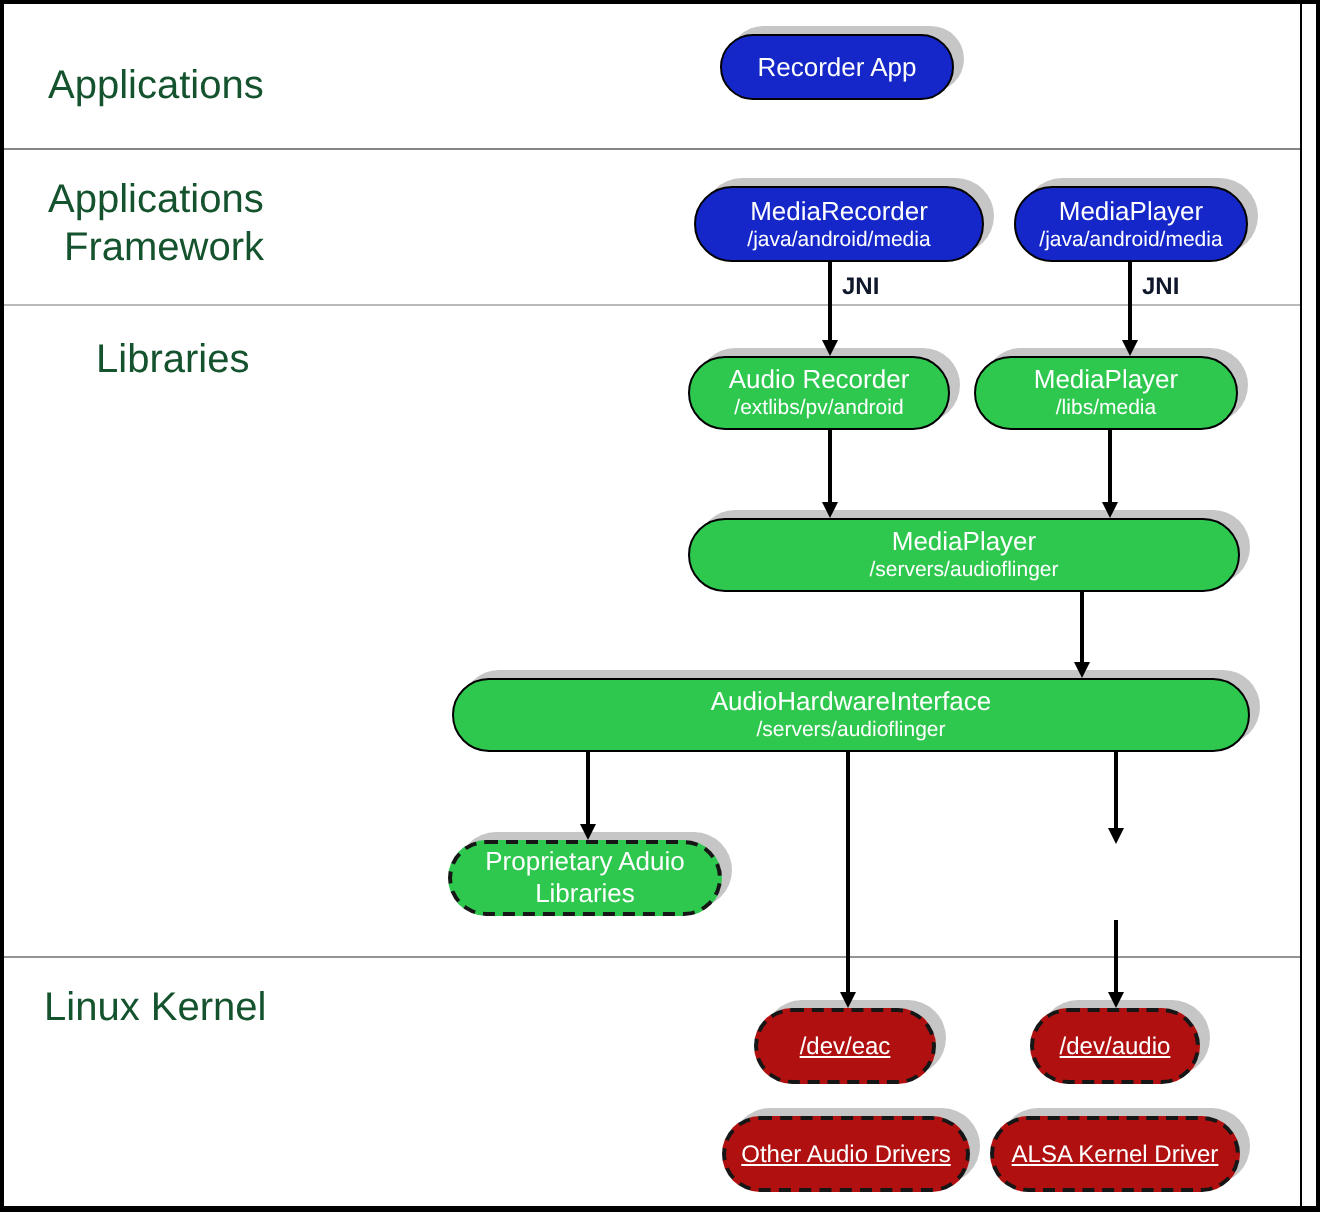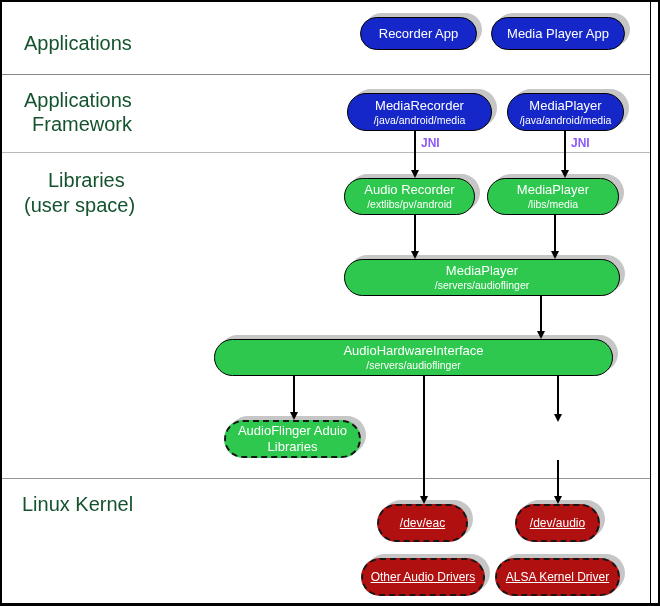--- a/index.html
+++ b/index.html
@@ -65,46 +65,42 @@
   .arrow .head{
     width:0;height:0;
     border-left:4.5px solid transparent;
     border-right:4.5px solid transparent;
     border-top:8px solid #000;
   }
   .edge-label{
     position:absolute;
     font-size:12px;
     font-weight:bold;
-    color:#8b5cf6;
+    color:#0f172a;
     white-space:nowrap;
   }
 </style>
 </head>
 <body>
 
 <div class="canvas">
 
   <div class="inner-right-line"></div>
   <div class="divider d1"></div>
   <div class="divider d2"></div>
   <div class="divider d3"></div>
 
   <div class="layer-label" style="left:22px;top:30px">Applications</div>
   <div class="layer-label" style="left:22px;top:87px">Applications</div>
   <div class="layer-label" style="left:30px;top:111px">Framework</div>
   <div class="layer-label" style="left:46px;top:167px">Libraries</div>
-  <div class="layer-label" style="left:22px;top:192px">(user space)</div>
   <div class="layer-label" style="left:20px;top:491px">Linux Kernel</div>
 
   <div class="node blue" style="left:358px;top:15px;width:117px;height:33px">
     <div class="title">Recorder App</div>
-  </div>
-  <div class="node blue" style="left:489px;top:15px;width:134px;height:33px">
-    <div class="title">Media Player App</div>
   </div>
 
   <div class="node blue" style="left:345px;top:91px;width:145px;height:38px">
     <div class="title">MediaRecorder</div>
     <div class="path">/java/android/media</div>
   </div>
   <div class="node blue" style="left:505px;top:91px;width:117px;height:38px">
     <div class="title">MediaPlayer</div>
     <div class="path">/java/android/media</div>
   </div>
@@ -114,26 +110,26 @@
     <div class="path">/extlibs/pv/android</div>
   </div>
   <div class="node green" style="left:485px;top:176px;width:132px;height:37px">
     <div class="title">MediaPlayer</div>
     <div class="path">/libs/media</div>
   </div>
   <div class="node green" style="left:342px;top:257px;width:276px;height:37px">
     <div class="title">MediaPlayer</div>
     <div class="path">/servers/audioflinger</div>
   </div>
-  <div class="node green" style="left:212px;top:337px;width:399px;height:37px">
+  <div class="node green" style="left:224px;top:337px;width:399px;height:37px">
     <div class="title">AudioHardwareInterface</div>
     <div class="path">/servers/audioflinger</div>
   </div>
   <div class="node green dashed" style="left:222px;top:418px;width:137px;height:38px">
-    <div class="title">AudioFlinger Aduio</div>
+    <div class="title">Proprietary Aduio</div>
     <div class="title">Libraries</div>
   </div>
 
   <div class="node red dashed" style="left:375px;top:502px;width:91px;height:38px">
     <div class="small">/dev/eac</div>
   </div>
   <div class="node red dashed" style="left:513px;top:502px;width:85px;height:38px">
     <div class="small">/dev/audio</div>
   </div>
   <div class="node red dashed" style="left:359px;top:556px;width:124px;height:38px">

